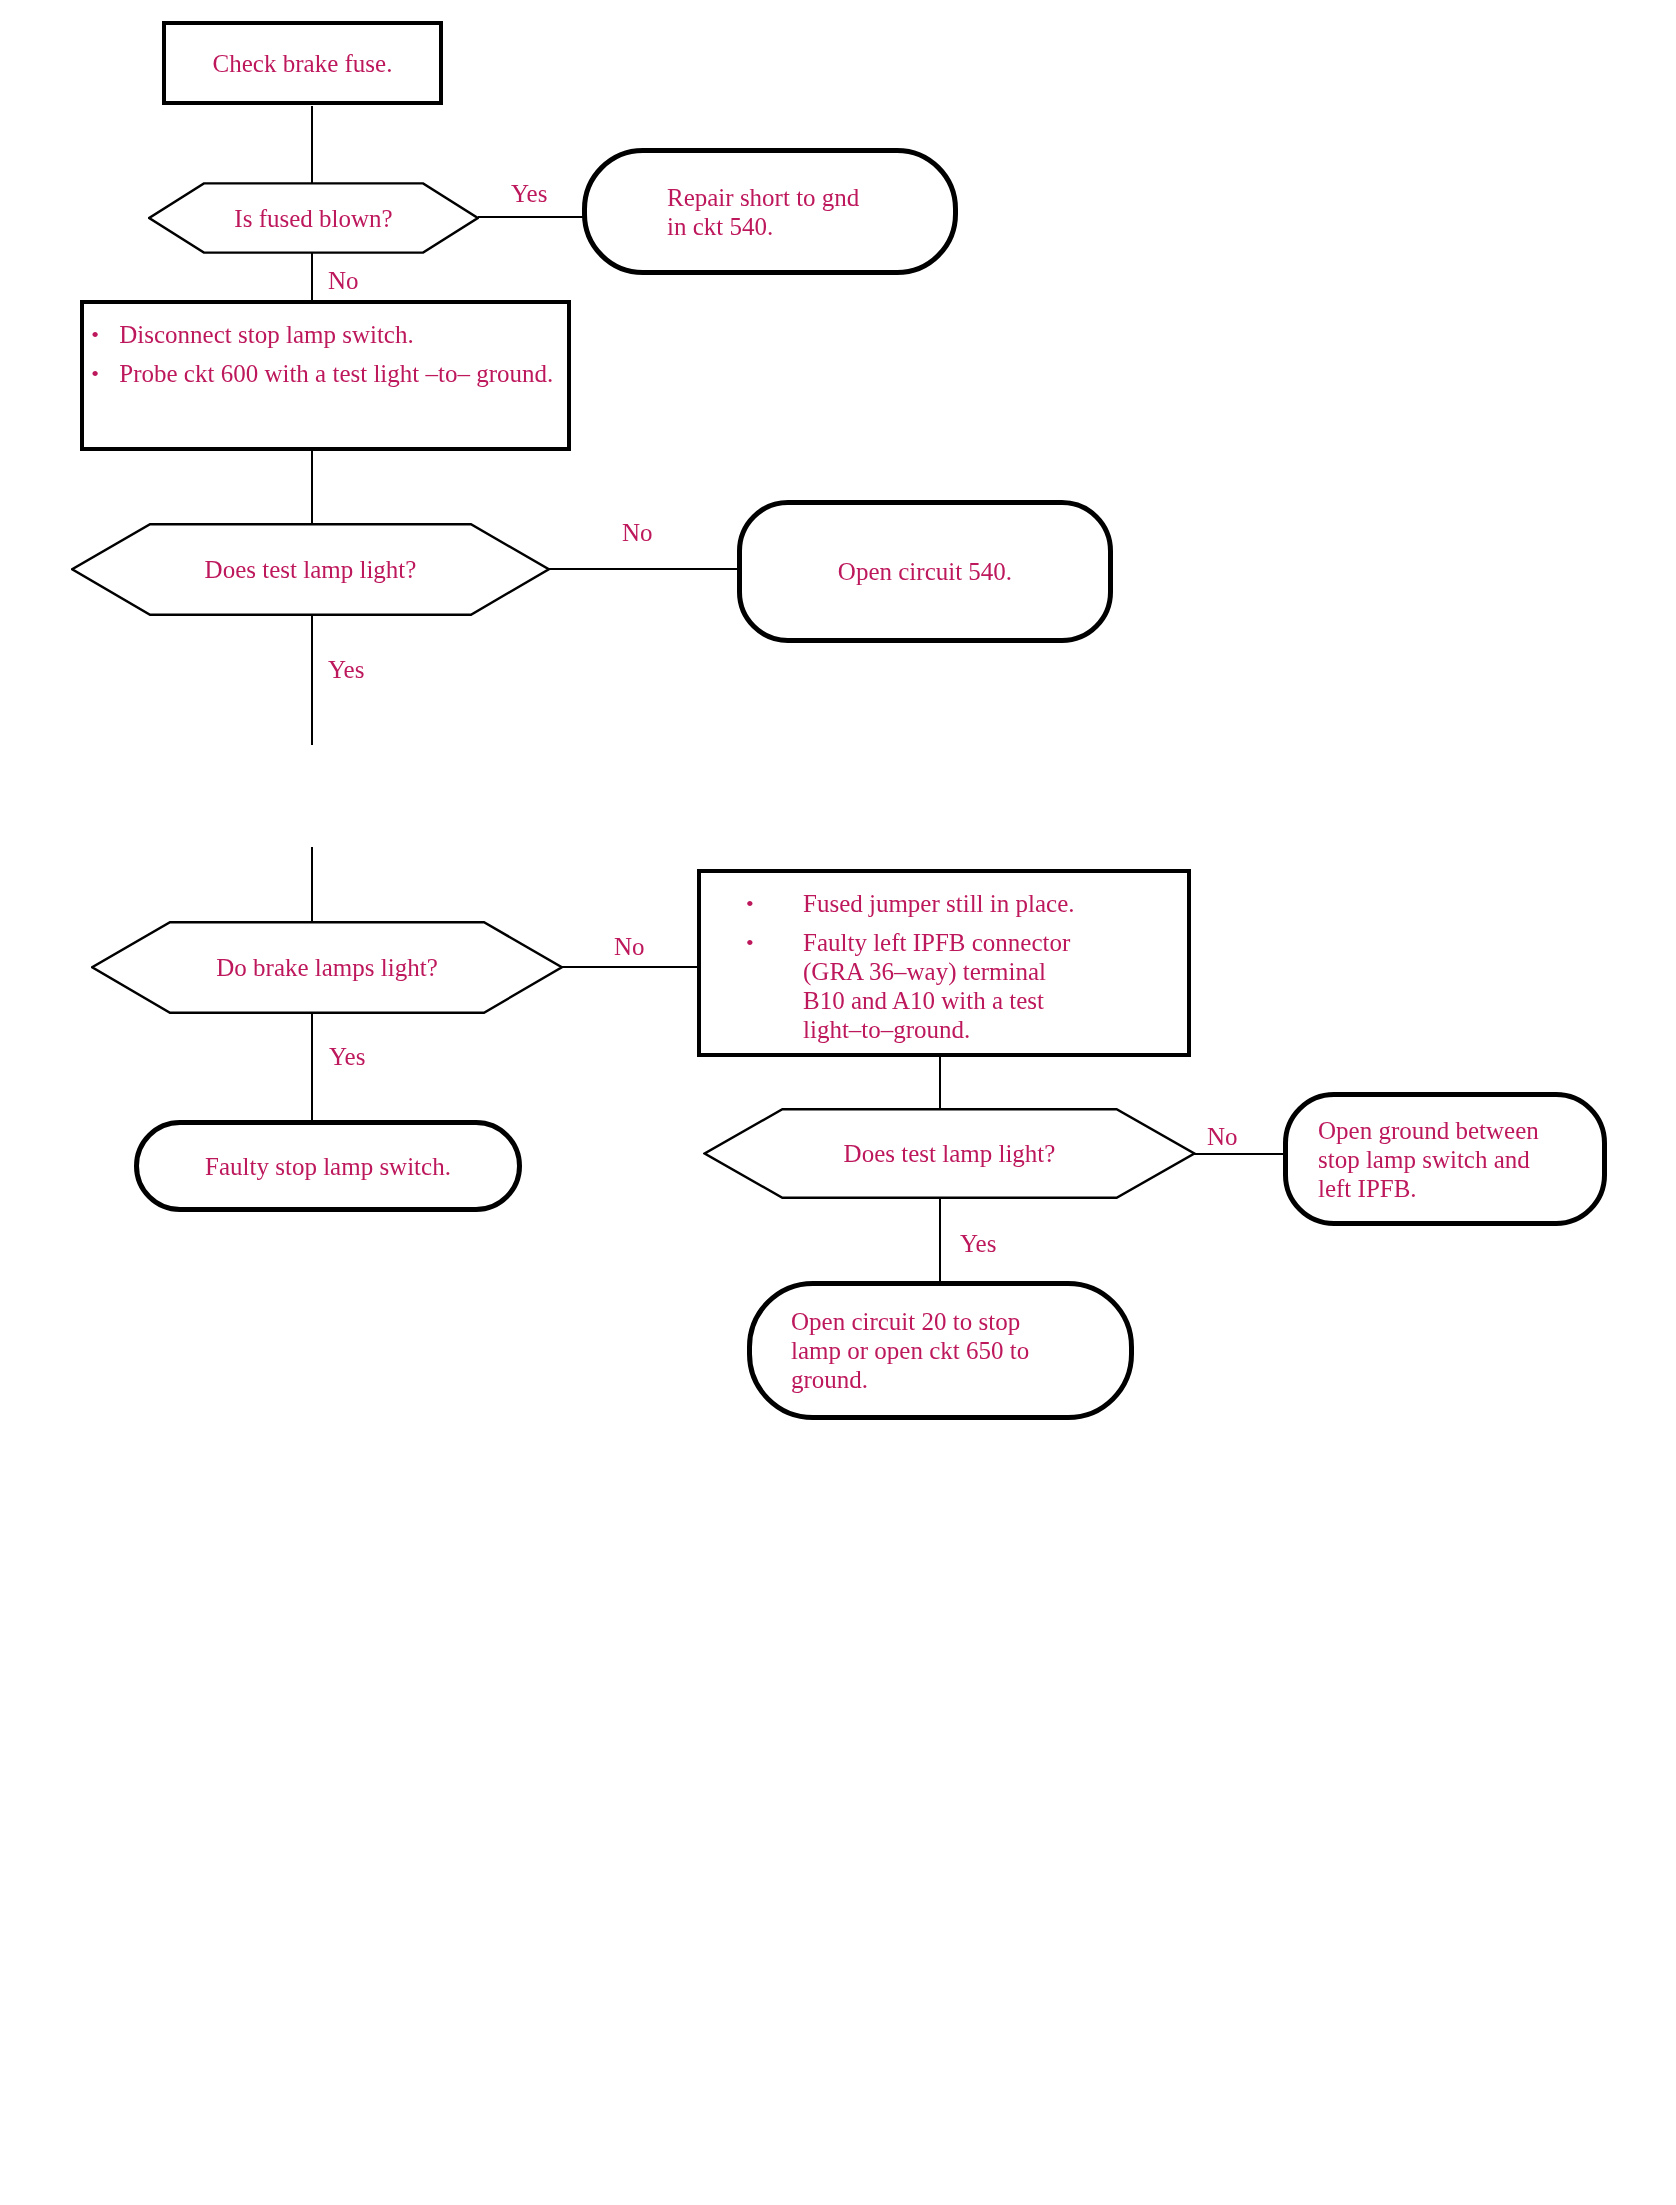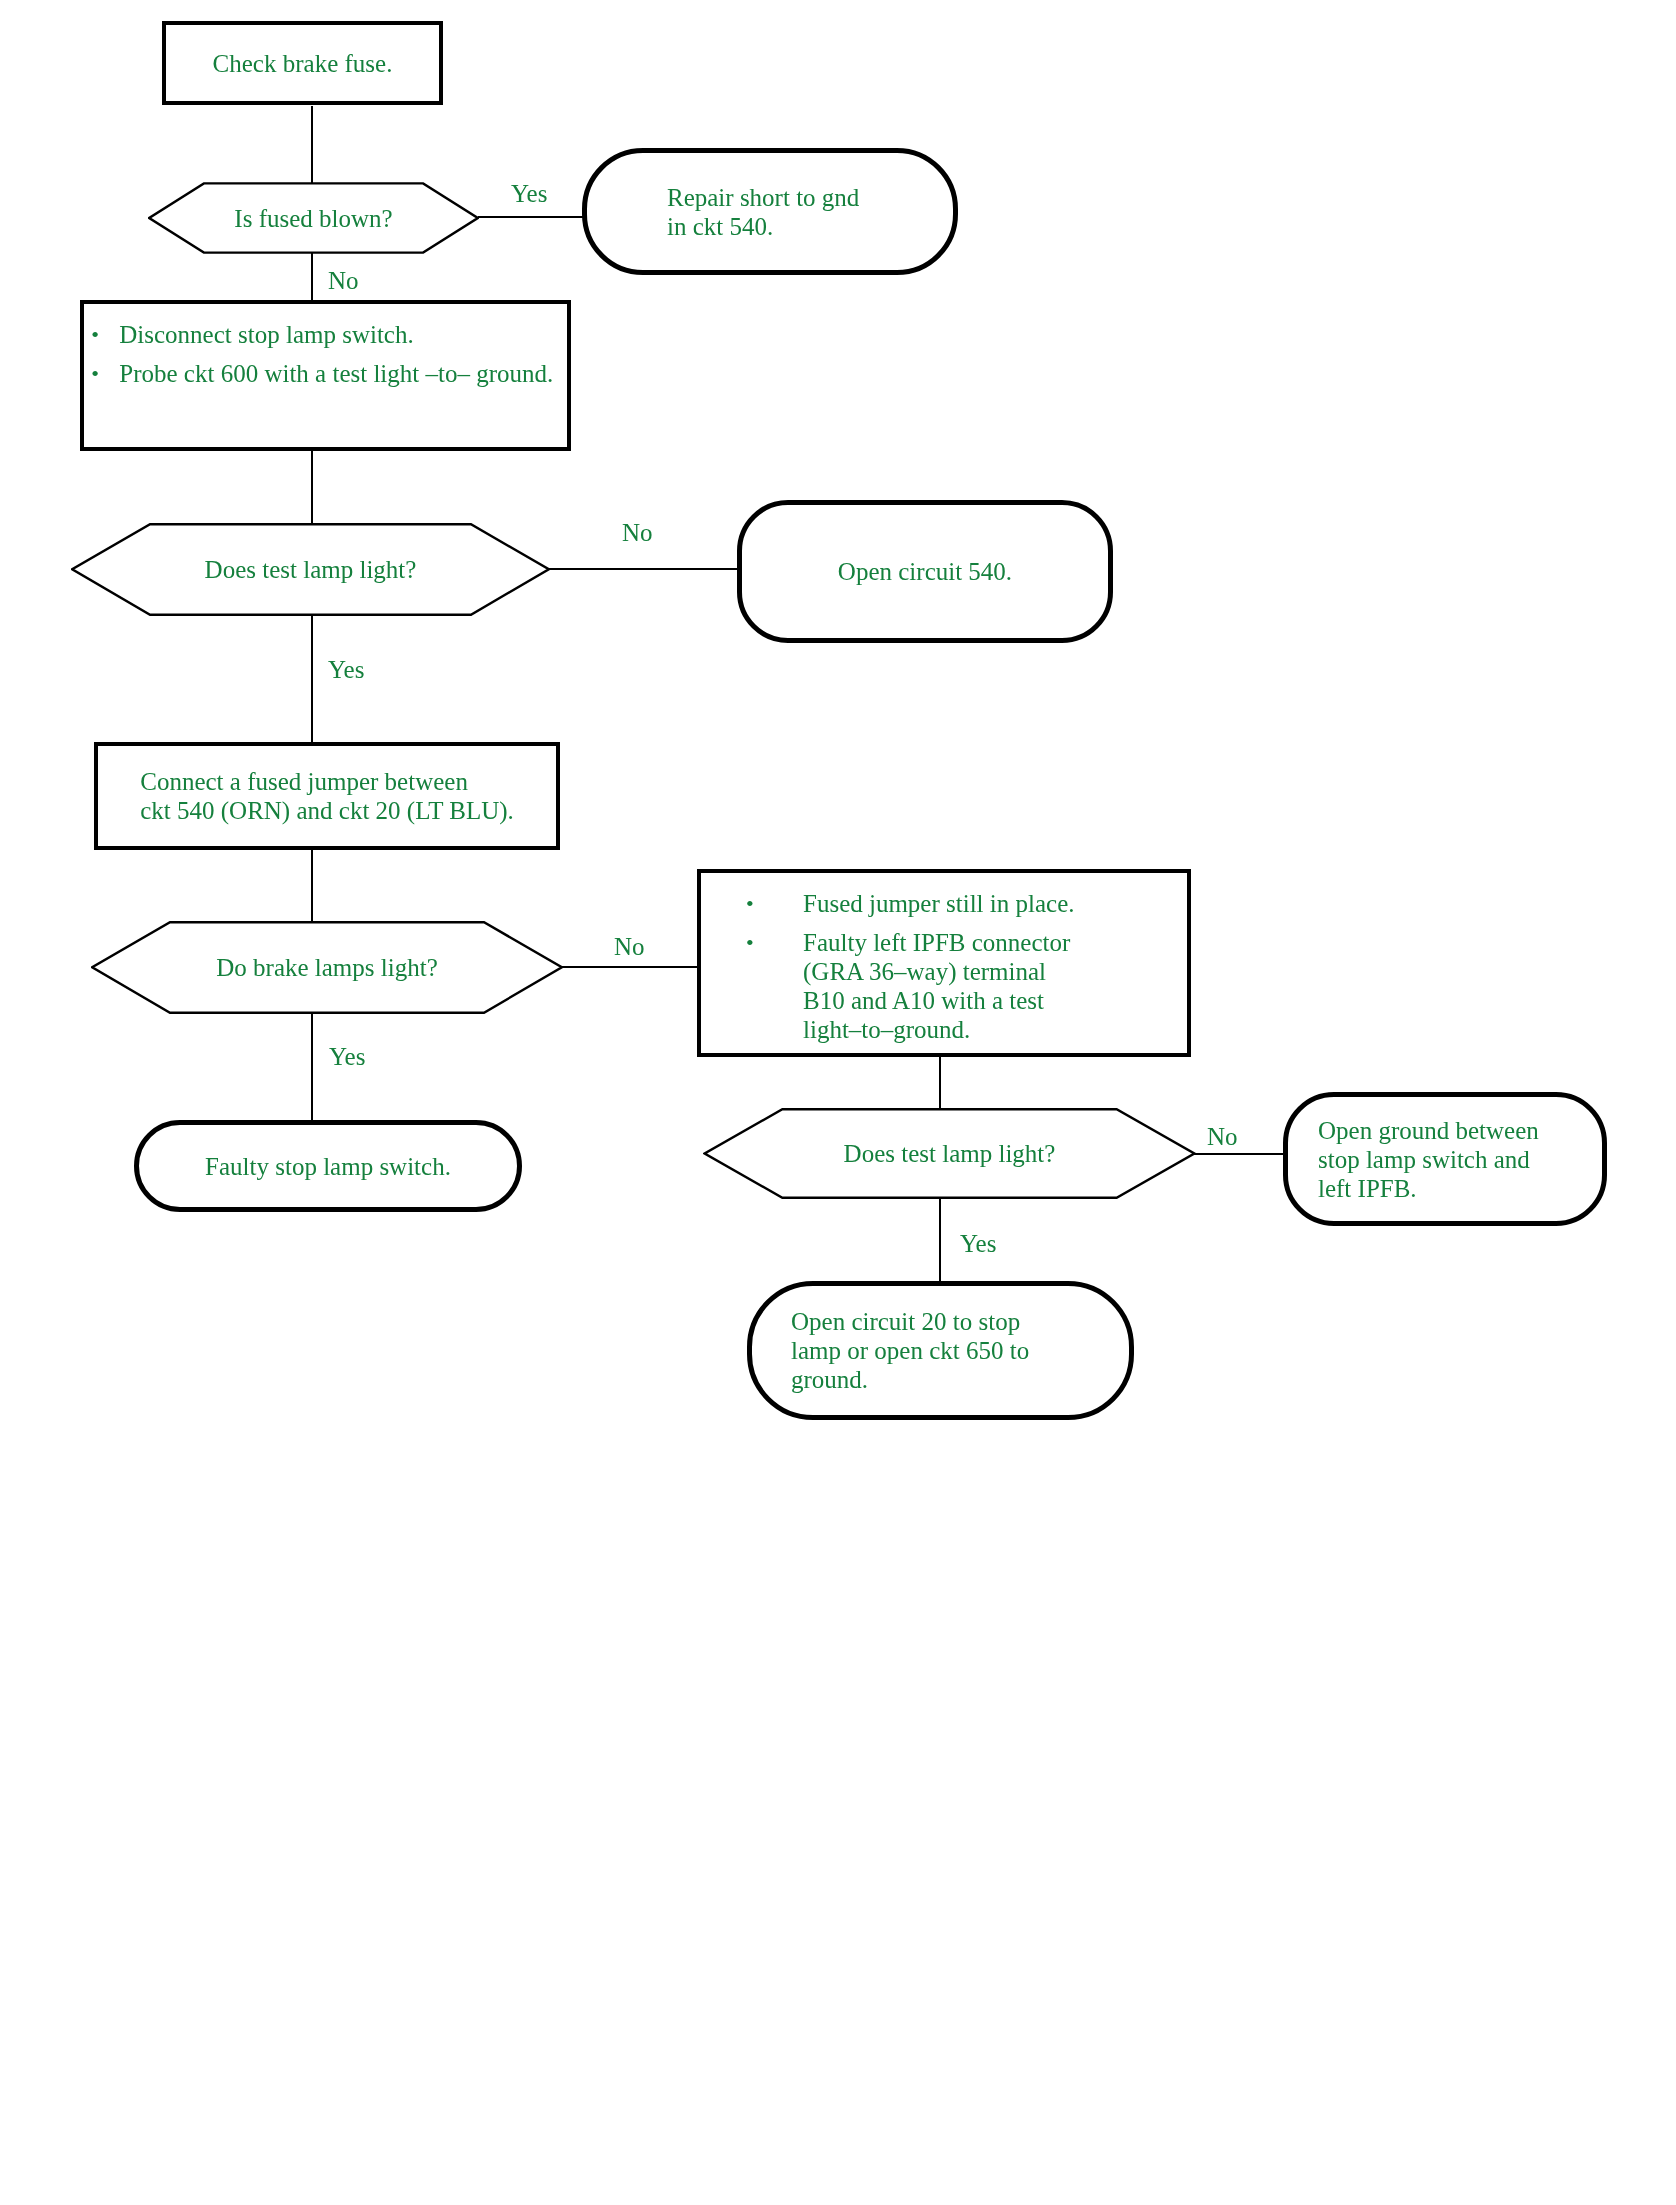--- a/index.html
+++ b/index.html
@@ -1,21 +1,21 @@
 <!DOCTYPE html>
 <html style="font-size:9.7px"><head>
 <meta charset="utf-8">
 <style>
   html,body{margin:0;padding:0;background:#ffffff;}
   .canvas{
     position:relative;
     width:1676px;
     height:2205px;
     background:#ffffff;
-    color:#15803d;
+    color:#be185d;
     font-family:"Liberation Serif", serif;
     font-size:25px;
     line-height:29px;
     overflow:hidden;
   }
   .line{position:absolute;background:#000000;}
   .node{position:absolute;box-sizing:border-box;background:#ffffff;}
   .rect{border:4.3px solid #000000;}
   .stadium{border:5.5px solid #000000;}
   .center-both{display:flex;align-items:center;justify-content:center;text-align:center;}
@@ -129,26 +129,20 @@
     <svg width="479" height="93" viewBox="0 0 788 153">
       <polygon points="130,2 658,2 786,76 658,151 130,151 2,76" fill="#ffffff" stroke="#000000" stroke-width="4"></polygon>
     </svg>
     <div class="hex-label">Does test lamp light?</div>
   </div>
 
   <div class="node stadium center-both st-open540">
     <span>Open circuit 540.</span>
   </div>
 
-  <div class="node rect blockc box-jumper">
-    <div class="lines">
-      <span class="tline">Connect a fused jumper between</span>
-      <span class="tline">ckt 540 (ORN) and ckt 20 (LT BLU).</span>
-    </div>
-  </div>
 
   <div class="hex hex3">
     <svg width="472" height="93" viewBox="0 0 777 153">
       <polygon points="130,2 647,2 775,76 647,151 130,151 2,76" fill="#ffffff" stroke="#000000" stroke-width="4"></polygon>
     </svg>
     <div class="hex-label">Do brake lamps light?</div>
   </div>
 
   <div class="node rect box-action2">
     <div class="brow">

